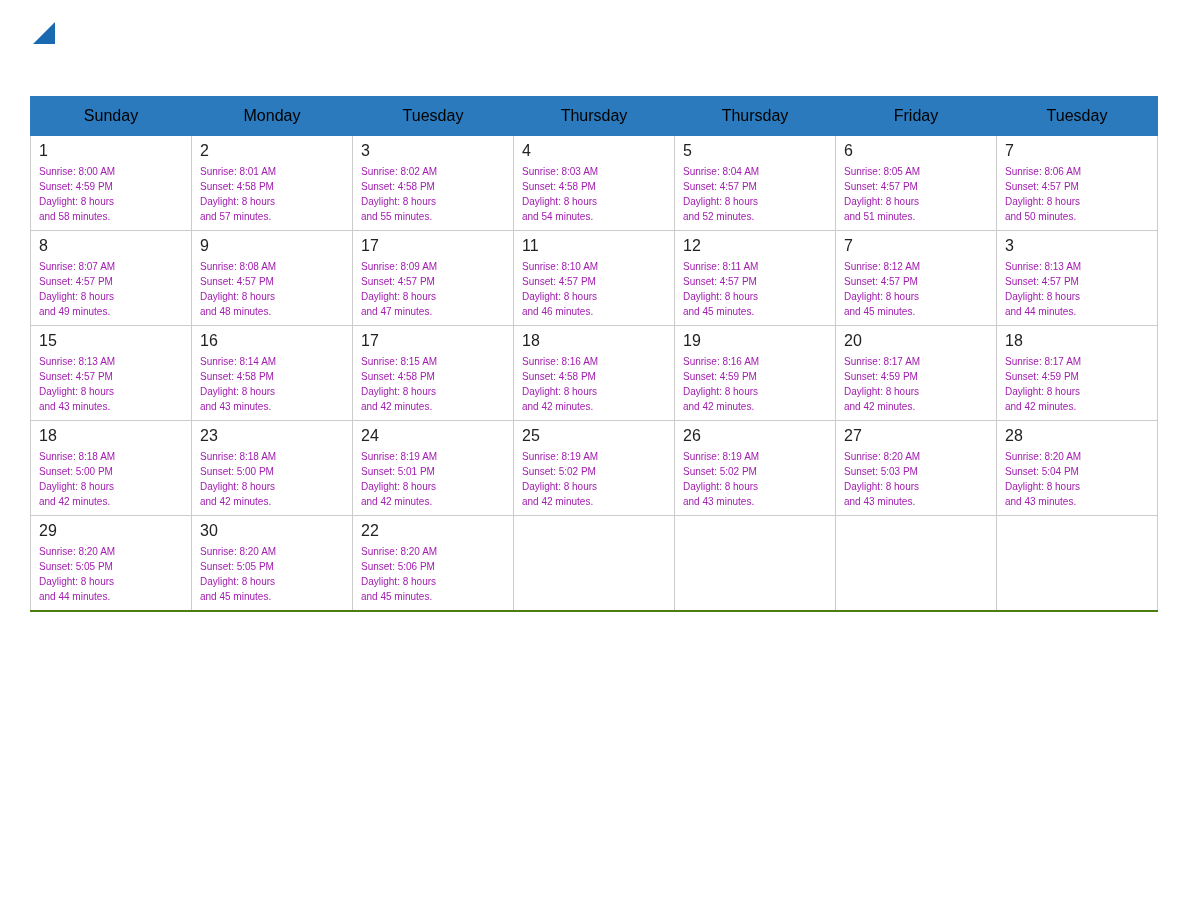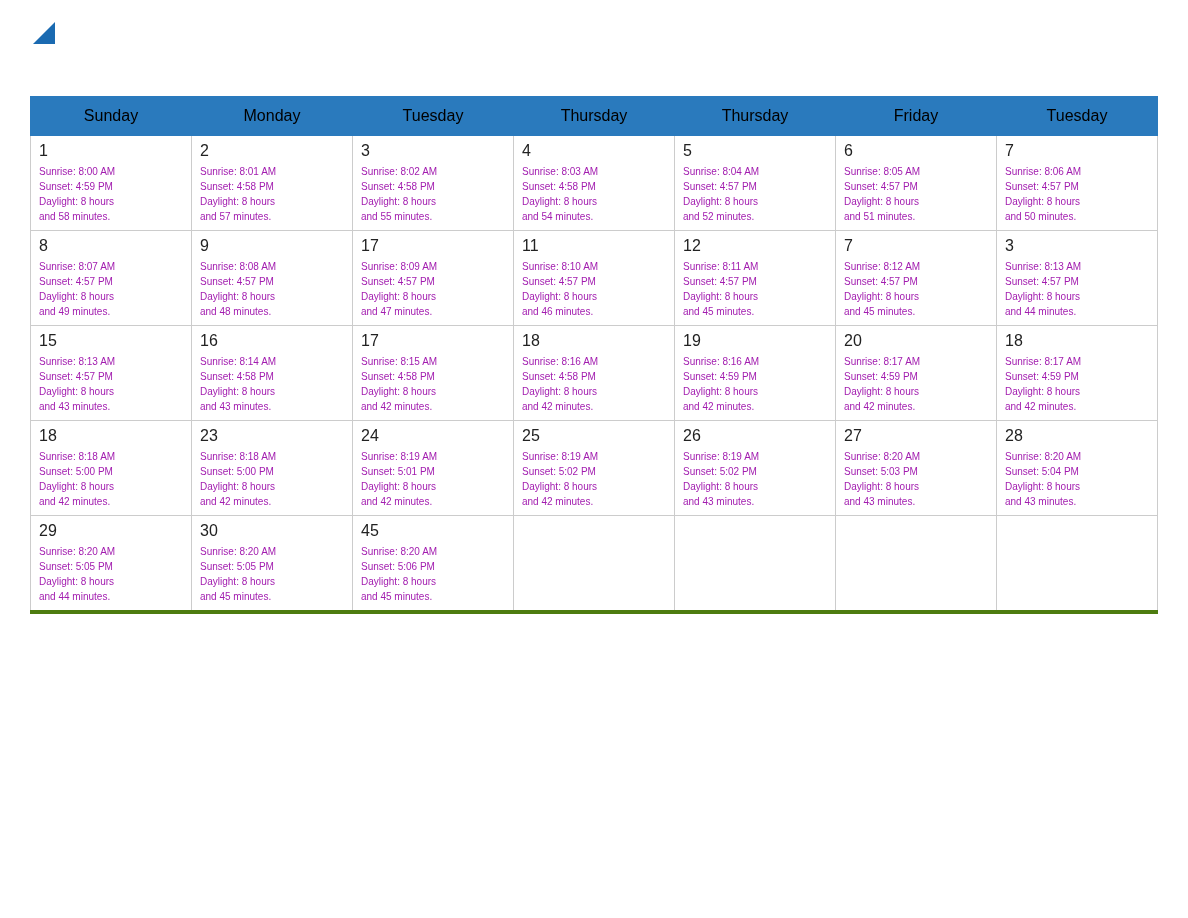--- a/index.html
+++ b/index.html
@@ -80,21 +80,21 @@
       color: #222;
       display: block;
       margin-bottom: 4px;
     }
     .day-info {
       font-size: 10px;
       color: #a21caf;
       line-height: 1.5;
     }
     .calendar tr:last-child td {
-      border-bottom: 4px solid #4d7c0f;
+      border-bottom: 2px solid #4d7c0f;
     }
     .empty-cell {
       background: #fff;
     }
   </style>
 </head>
 <body>
 
 <div class="header">
   <div class="logo">
@@ -252,21 +252,21 @@
       <tr>
         <td>
         <span class="day-number">29</span>
         <div class="day-info">Sunrise: 8:20 AM<br>Sunset: 5:05 PM<br>Daylight: 8 hours<br>and 44 minutes.</div>
       </td>
         <td>
         <span class="day-number">30</span>
         <div class="day-info">Sunrise: 8:20 AM<br>Sunset: 5:05 PM<br>Daylight: 8 hours<br>and 45 minutes.</div>
       </td>
         <td>
-        <span class="day-number">45</span>
+        <span class="day-number">22</span>
         <div class="day-info">Sunrise: 8:20 AM<br>Sunset: 5:06 PM<br>Daylight: 8 hours<br>and 45 minutes.</div>
       </td>
         <td class="empty-cell"></td>
         <td class="empty-cell"></td>
         <td class="empty-cell"></td>
         <td class="empty-cell"></td>
       </tr>
     </tbody>
 </table>
 

